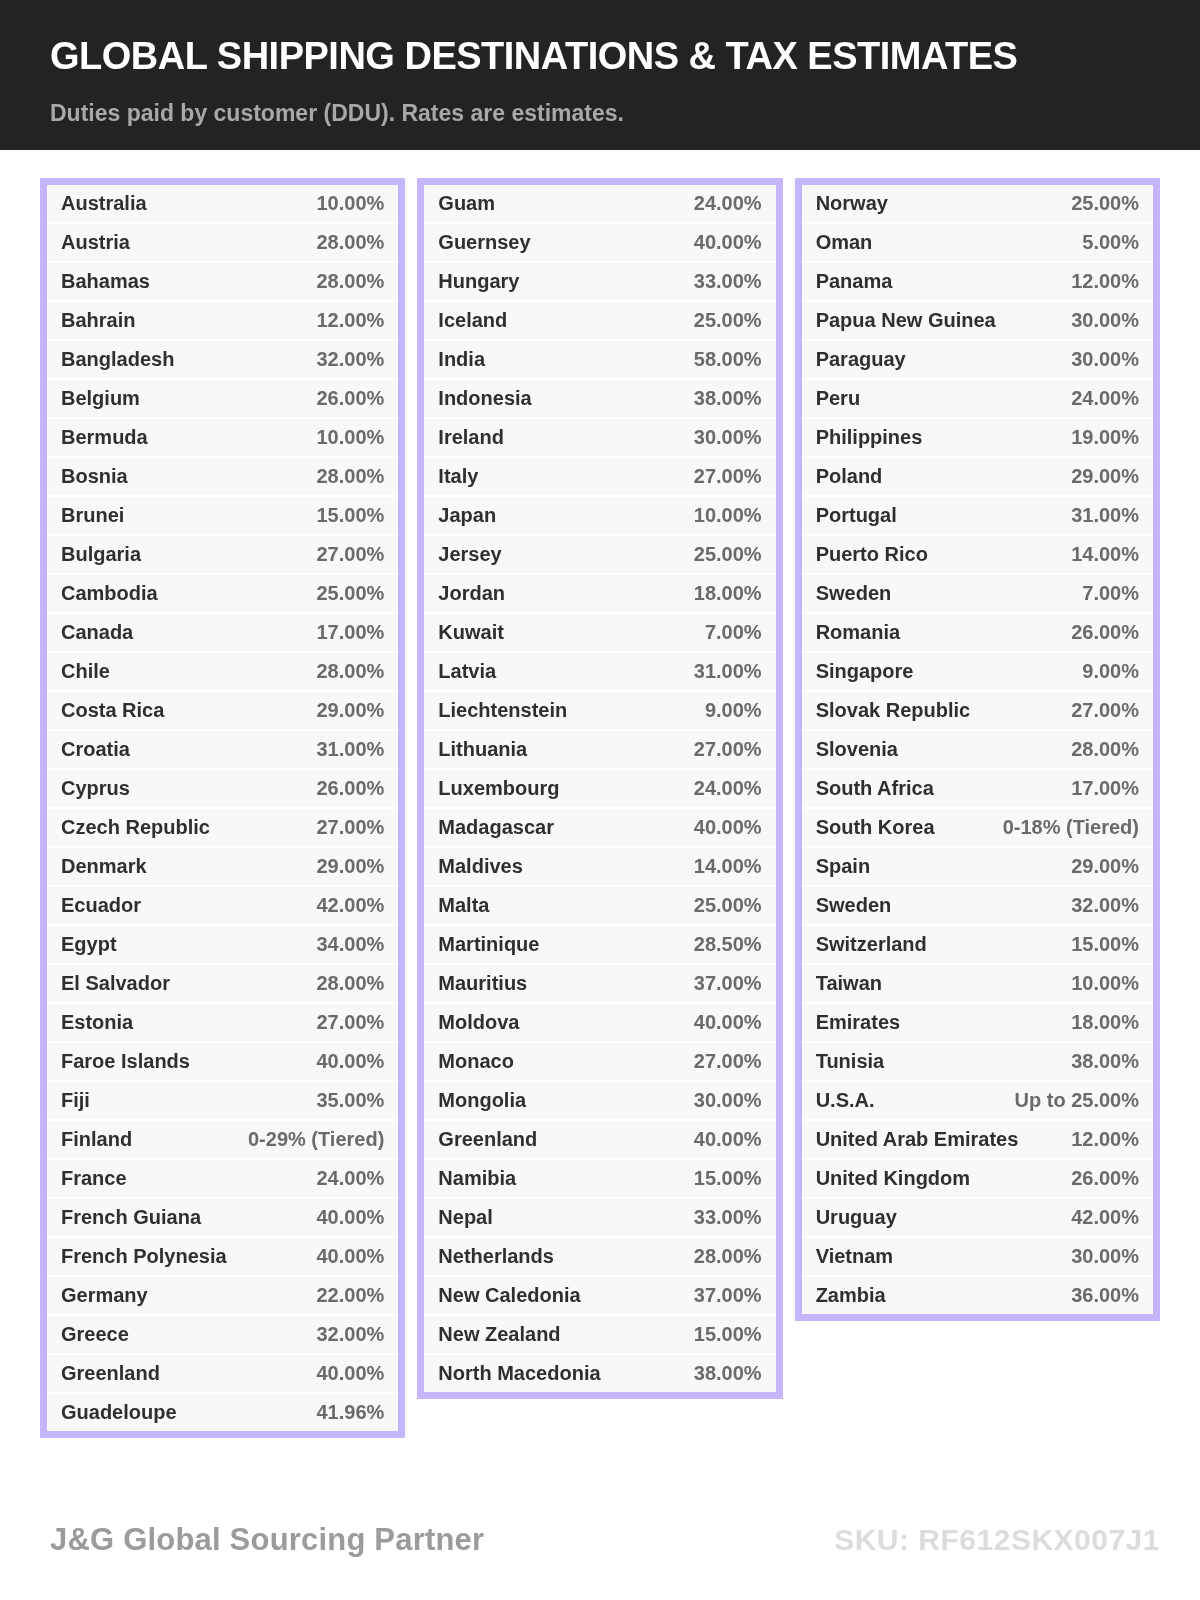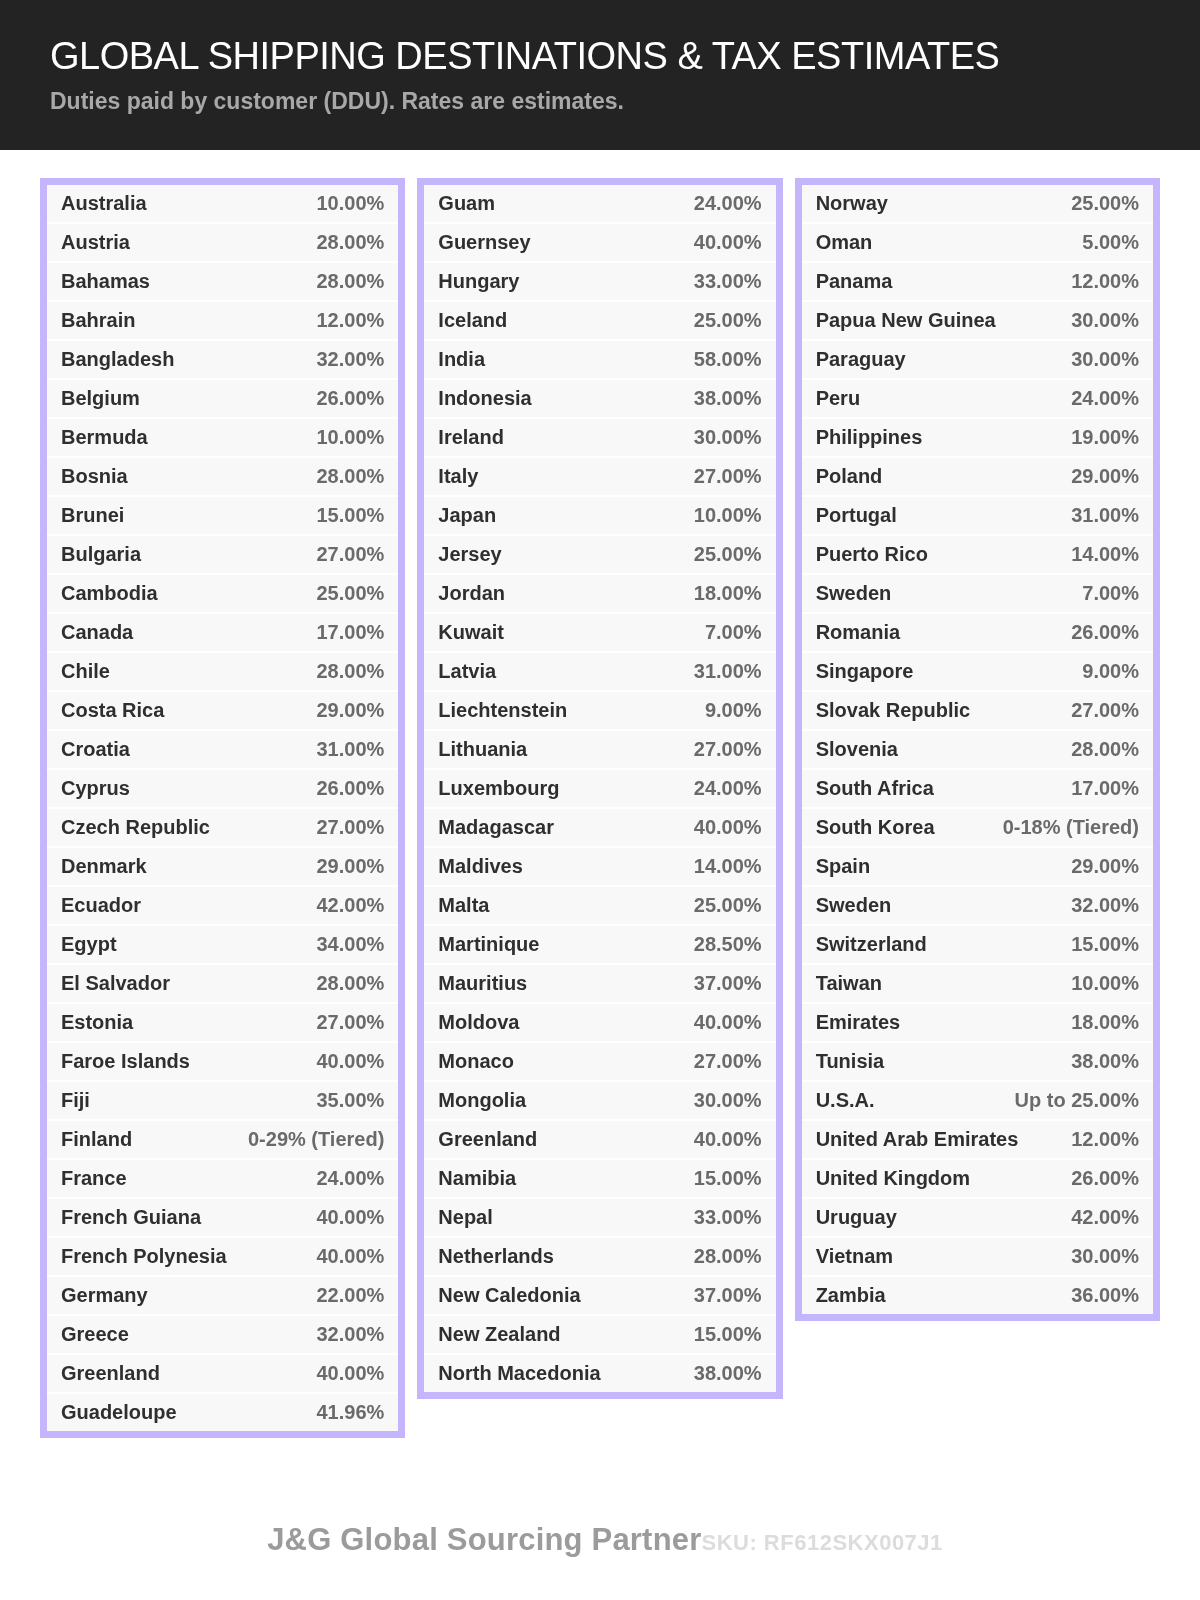--- a/index.html
+++ b/index.html
@@ -22,30 +22,30 @@
   .header {
     background: #232323;
     height: 150px;
     width: 100%;
     box-sizing: border-box;
     padding: 36px 50px 0 50px;
   }
   .header .title {
     color: #ffffff;
     font-size: 38px;
-    font-weight: normal;
+    font-weight: bold;
     letter-spacing: -0.5px;
     line-height: 1.1;
     white-space: nowrap;
   }
   .header .subtitle {
     color: #a8a8a8;
     font-size: 23px;
     font-weight: bold;
-    margin-top: 10px;
+    margin-top: 22px;
     white-space: nowrap;
   }
   
   .table-wrap {
     margin: 28px 40px 0 40px;
     display: grid;
     grid-template-columns: repeat(3, 1fr);
     column-gap: 12px;
     align-items: start;
   }
@@ -76,32 +76,32 @@
     white-space: nowrap;
     margin-left: 10px;
   }
   
   .footer {
     position: absolute;
     left: 50px;
     right: 40px;
     bottom: 42px;
     display: flex;
-    justify-content: center;
+    justify-content: space-between;
     align-items: baseline;
   }
   .brand {
     color: #9b9b9b;
     font-size: 31px;
     font-weight: bold;
     letter-spacing: 0.2px;
   }
   .sku {
     color: #dcdcdc;
-    font-size: 22px;
+    font-size: 30px;
     font-weight: bold;
     letter-spacing: 0.5px;
   }
 </style>
 </head>
 <body>
 
 <div class="page">
 
   <div class="header">

